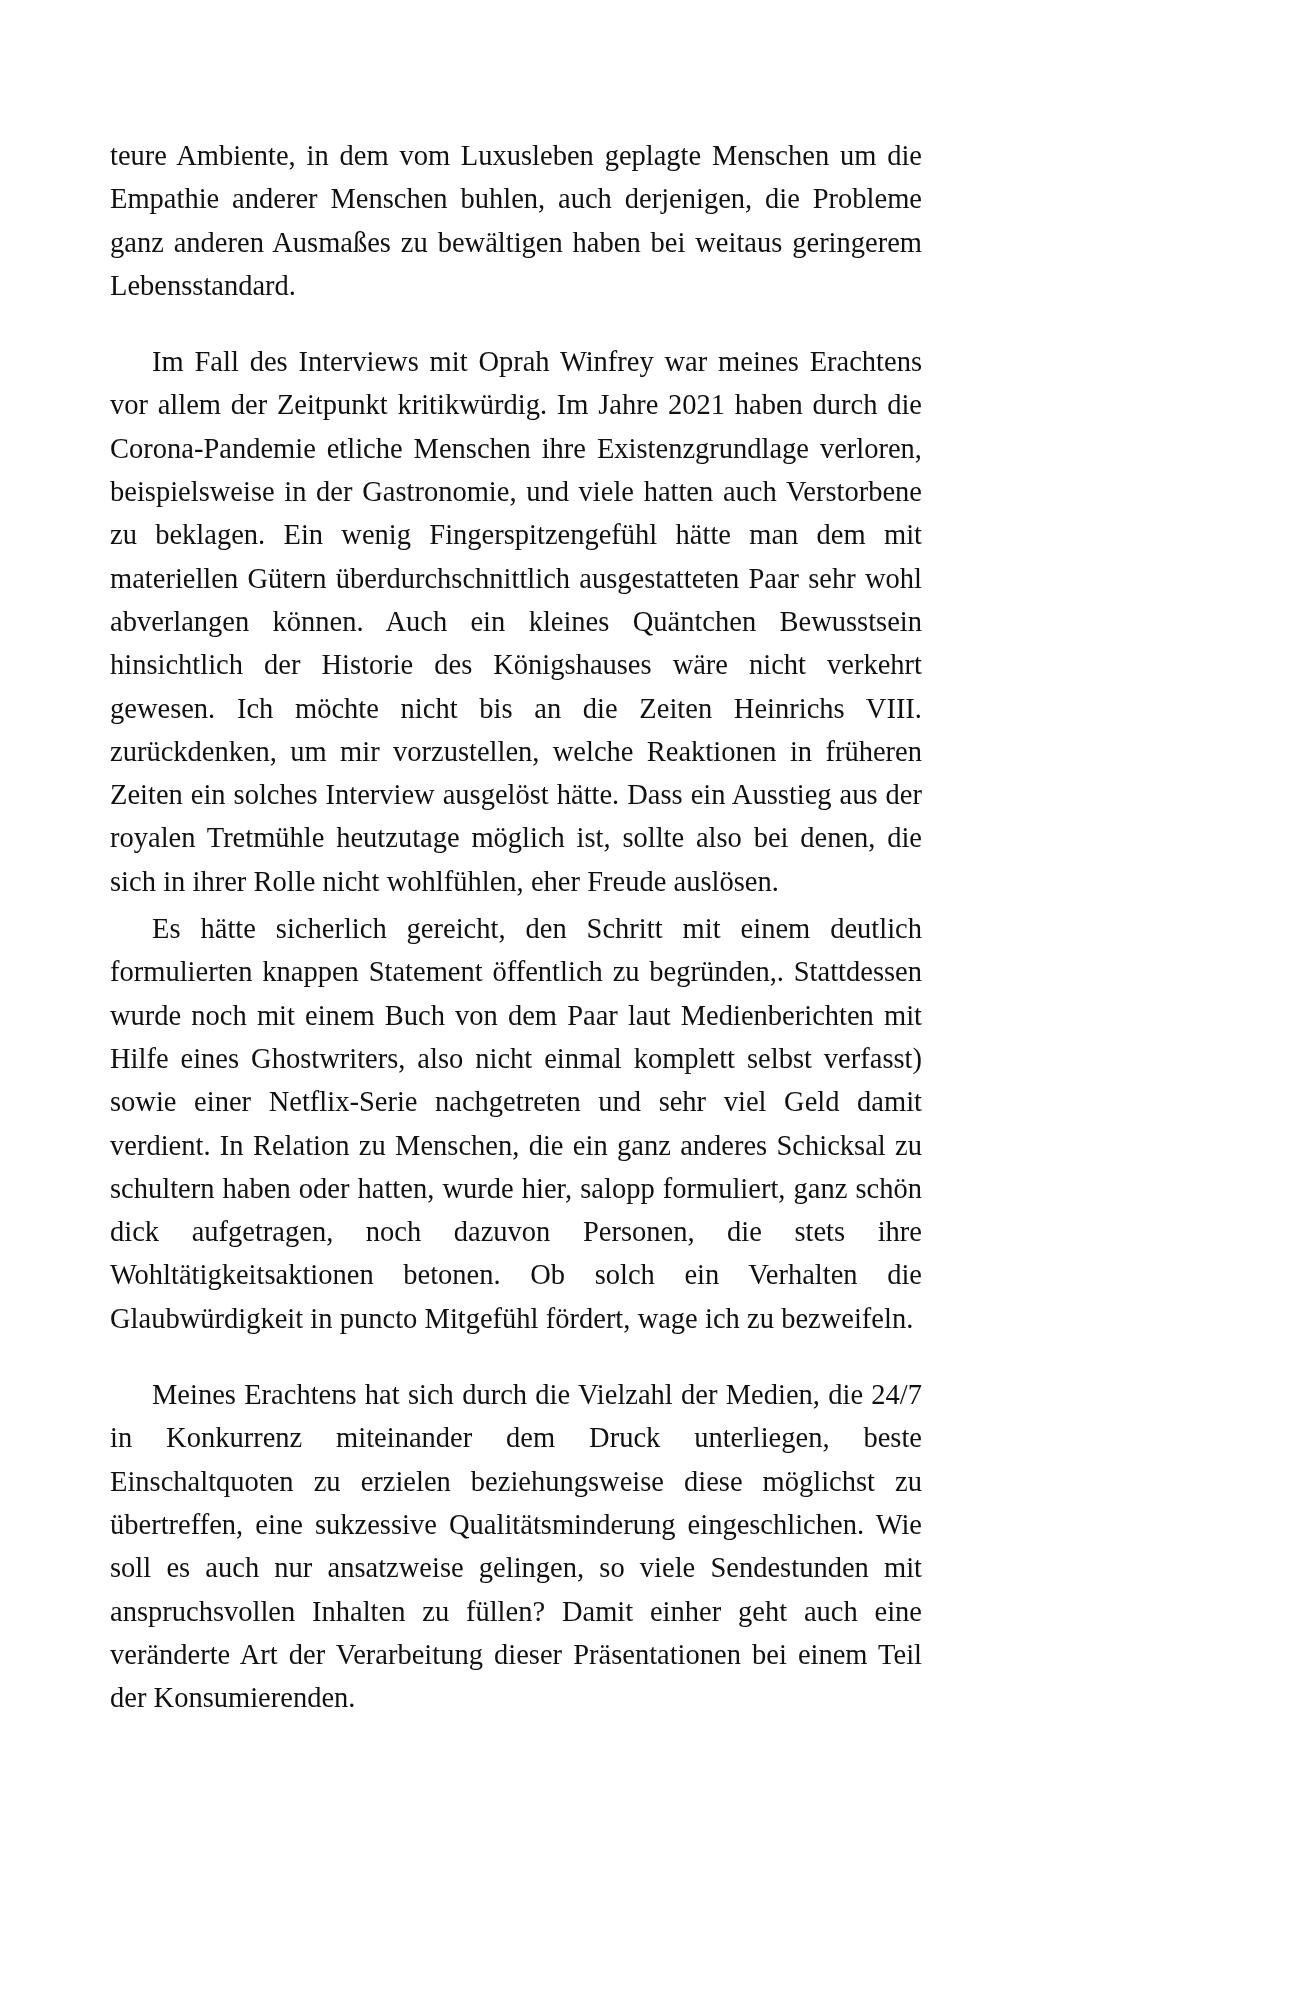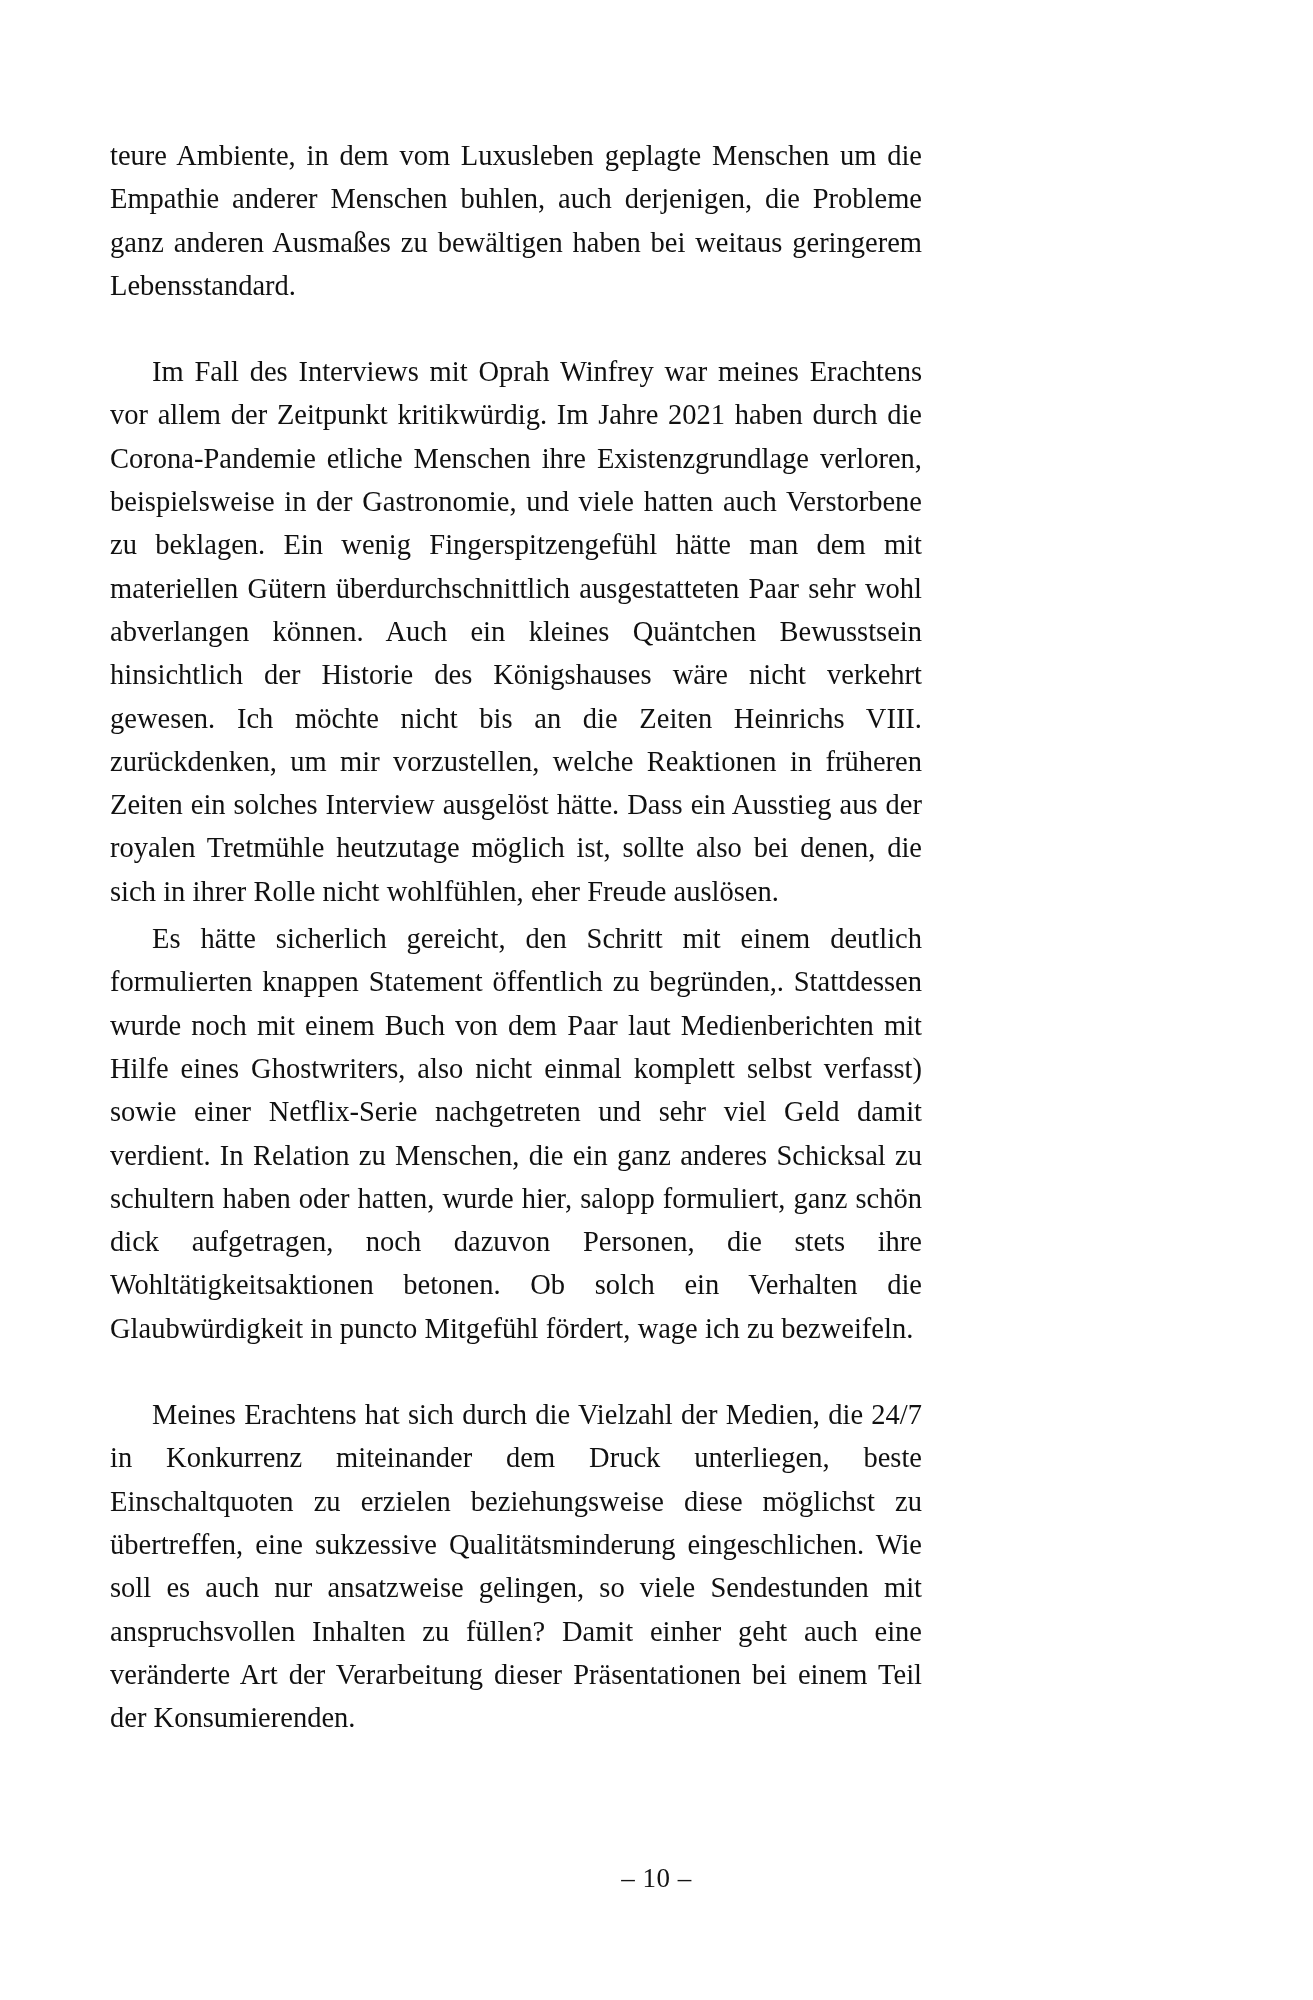--- a/index.html
+++ b/index.html
@@ -31,21 +31,21 @@
     line-height: 43.3px;
     color: #111111;
     hyphens: none;
     word-spacing: 0.1px;
     -webkit-font-smoothing: antialiased;
   }
   .para.indent {
     text-indent: 42px;
   }
   .para.gap {
-    margin-top: 43px;
+    margin-top: 33px;
   }
   .para.tight {
     margin-top: 4px;
   }
   .para:last-child {
     
   }
   .footer {
     position: absolute;
     left: 0;
@@ -68,15 +68,14 @@
     <p class="para">teure Ambiente, in dem vom Luxusleben geplagte Menschen um die Empathie anderer Menschen buhlen, auch derjenigen, die Probleme ganz anderen Ausmaßes zu bewältigen haben bei weitaus geringerem Lebensstandard.</p>
 
     <p class="para indent gap">Im Fall des Interviews mit Oprah Winfrey war meines Erachtens vor allem der Zeitpunkt kritikwürdig. Im Jahre 2021 haben durch die Corona-Pandemie etliche Menschen ihre Existenzgrundlage verloren, beispielsweise in der Gastronomie, und viele hatten auch Verstorbene zu beklagen. Ein wenig Fingerspitzengefühl hätte man dem mit materiellen Gütern überdurchschnittlich ausgestatteten Paar sehr wohl abverlangen können. Auch ein kleines Quäntchen Bewusstsein hinsichtlich der Historie des Königshauses wäre nicht verkehrt gewesen. Ich möchte nicht bis an die Zeiten Heinrichs VIII. zurückdenken, um mir vorzustellen, welche Reaktionen in früheren Zeiten ein solches Interview ausgelöst hätte. Dass ein Ausstieg aus der royalen Tretmühle heutzutage möglich ist, sollte also bei denen, die sich in ihrer Rolle nicht wohlfühlen, eher Freude auslösen.</p>
 
     <p class="para indent tight">Es hätte sicherlich gereicht, den Schritt mit einem deutlich formulierten knappen Statement öffentlich zu begründen,. Stattdessen wurde noch mit einem Buch von dem Paar laut Medienberichten mit Hilfe eines Ghostwriters, also nicht einmal komplett selbst verfasst) sowie einer Netflix-Serie nachgetreten und sehr viel Geld damit verdient. In Relation zu Menschen, die ein ganz anderes Schicksal zu schultern haben oder hatten, wurde hier, salopp formuliert, ganz schön dick aufgetragen, noch dazuvon Personen, die stets ihre Wohltätigkeitsaktionen betonen. Ob solch ein Verhalten die Glaubwürdigkeit in puncto Mitgefühl fördert, wage ich zu bezweifeln.</p>
 
     <p class="para indent gap">Meines Erachtens hat sich durch die Vielzahl der Medien, die 24/7 in Konkurrenz miteinander dem Druck unterliegen, beste Einschaltquoten zu erzielen beziehungsweise diese möglichst zu übertreffen, eine sukzessive Qualitätsminderung eingeschlichen. Wie soll es auch nur ansatzweise gelingen, so viele Sendestunden mit anspruchsvollen Inhalten zu füllen? Damit einher geht auch eine veränderte Art der Verarbeitung dieser Präsentationen bei einem Teil der Konsumierenden.</p>
 
   </div>
 
-  <div class="footer">– 10 –</div>
 
 </div>
 
 </body></html>

